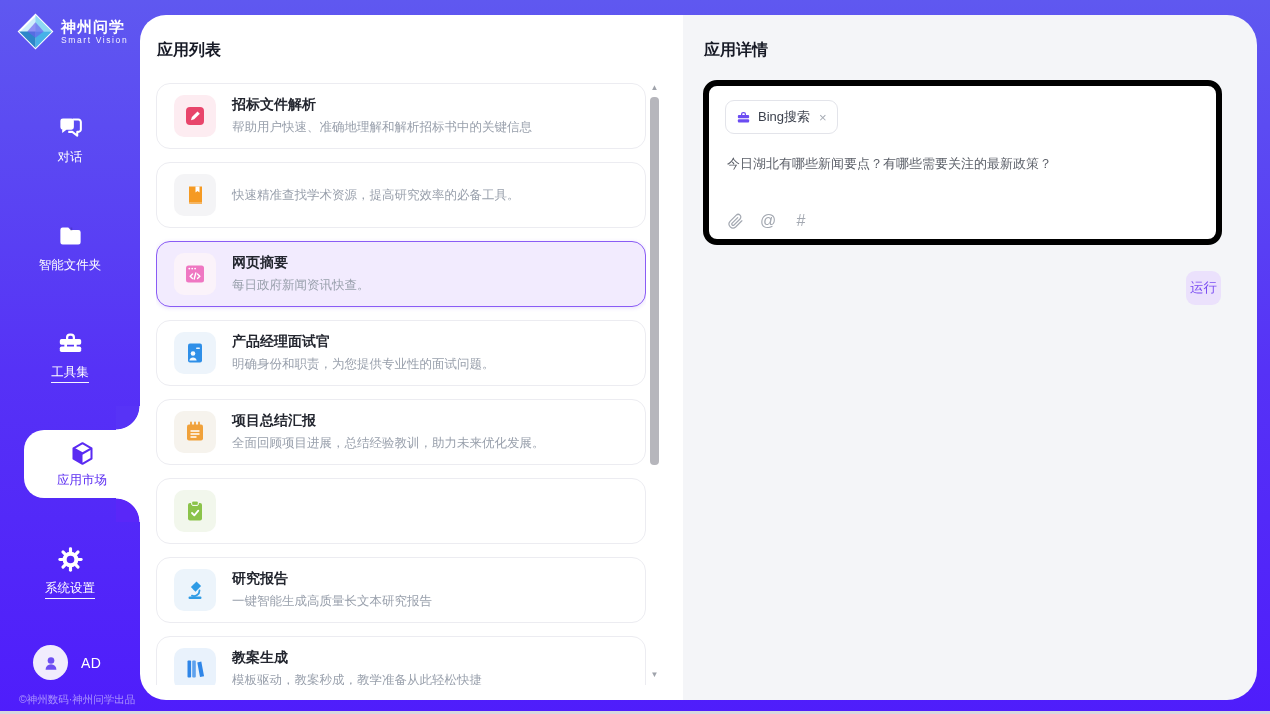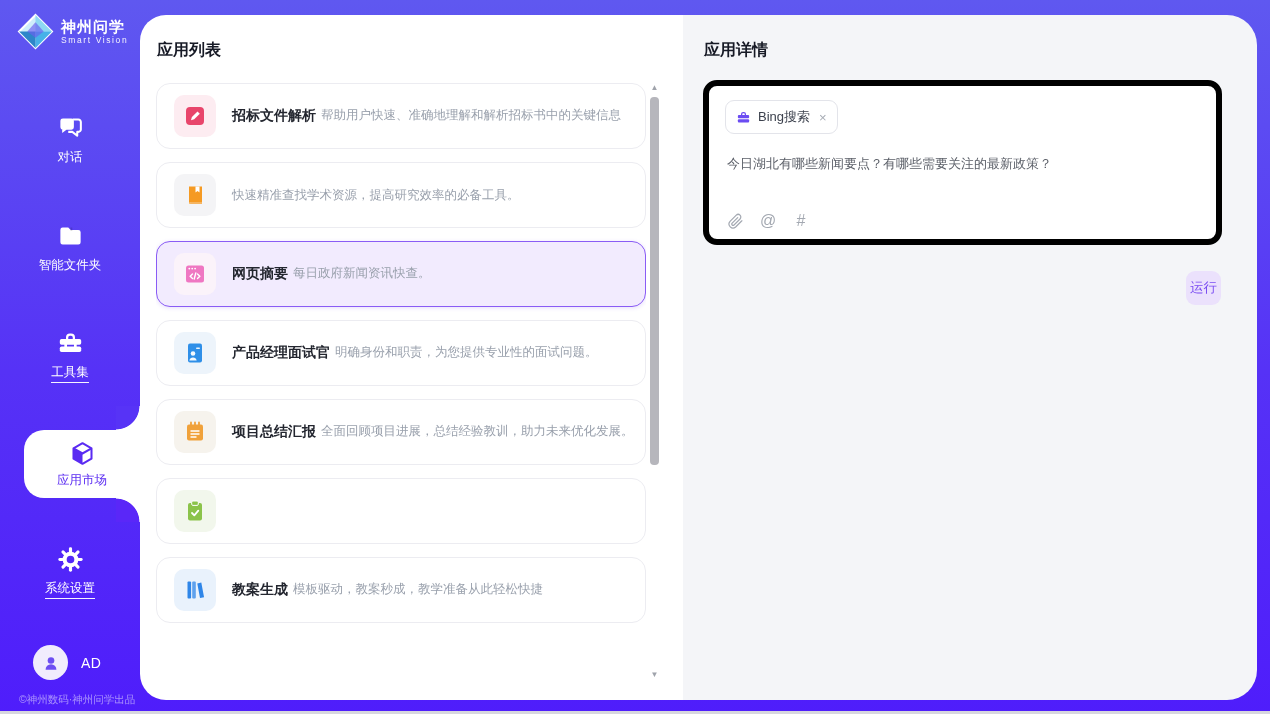--- a/index.html
+++ b/index.html
@@ -36,21 +36,21 @@
   .side-footer{position:absolute;left:19px;bottom:7px;font-size:10.5px;color:rgba(255,255,255,.5);white-space:nowrap;}
 
   
   .panel-list{position:absolute;left:140px;top:15px;width:543px;height:685px;background:#fff;border-radius:26px 0 0 26px;}
   .panel-title{position:absolute;left:17px;top:25px;font-size:16px;font-weight:bold;color:#171a26;}
   .list{position:absolute;left:16px;top:68px;width:490px;height:602px;overflow:hidden;display:flex;flex-direction:column;gap:13px;}
   .card{flex:0 0 66px;border:1px solid #ececf1;border-radius:14px;background:#fff;display:flex;align-items:center;padding-left:17px;cursor:pointer;}
   .card.selected{background:#f2ebfe;border-color:#8a5cf5;box-shadow:0 1px 4px rgba(120,80,240,.18);}
   .tile{width:42px;height:42px;border-radius:10px;display:flex;align-items:center;justify-content:center;margin-right:16px;flex:0 0 42px;}
   .tile svg{width:24px;height:24px;}
-  .card-txt{display:flex;gap:5px;}
+  .card-txt{display:flex;flex-direction:column;gap:5px;}
   .card-title{font-size:14px;font-weight:bold;color:#23262f;}
   .card-desc{font-size:12.5px;color:#99a0ac;}
   
   .scrollbar{position:absolute;right:23px;top:68px;width:11px;height:600px;}
   .sb-btn{position:absolute;left:0;width:11px;height:10px;color:#9fa3ab;font-size:8px;line-height:10px;text-align:center;cursor:pointer;}
   .sb-up{top:0;}
   .sb-down{top:587px;}
   .sb-thumb{position:absolute;left:1px;top:14px;width:9px;height:368px;background:#b6b6bc;border-radius:4px;cursor:pointer;}
 
   
@@ -233,20 +233,33 @@
       <div class="card">
         <span class="tile" style="background:#f2f7ec;color:#8bc34a">
           <svg class="ic" viewBox="0 0 24 24">
             <rect x="5" y="4" width="14" height="17.5" rx="2" fill="currentColor"></rect>
             <rect x="8.7" y="2" width="6.6" height="4.4" rx="1.2" fill="currentColor" stroke="#fff" stroke-width="1"></rect>
             <path d="M9 14l2.3 2.3 4-4.6" stroke="#fff" stroke-width="1.8" fill="none" stroke-linecap="round" stroke-linejoin="round"></path>
           </svg>
         </span>
       </div>
       <div class="card">
+        <span class="tile" style="background:#ecf4fb;color:#2e9be5">
+          <svg class="ic" viewBox="0 0 24 24">
+            <path d="M13.5 3.5l4.6 4.6-5.6 5.6-2.3-2.3-2.3-2.3z" fill="currentColor"></path>
+            <path d="M16.5 12.5a5.6 5.6 0 0 1-7.6 5.2" stroke="currentColor" stroke-width="1.8" fill="none" stroke-linecap="round"></path>
+            <rect x="5.5" y="18.5" width="13" height="2.4" rx="1.2" fill="currentColor"></rect>
+          </svg>
+        </span>
+        <span class="card-txt">
+          <span class="card-title">研究报告</span>
+          <span class="card-desc">一键智能生成高质量长文本研究报告</span>
+        </span>
+      </div>
+      <div class="card">
         <span class="tile" style="background:#e9f2fc;color:#2f86e8">
           <svg class="ic" viewBox="0 0 24 24">
             <rect x="4.5" y="3.5" width="3.6" height="17" rx="0.9" fill="currentColor"></rect>
             <rect x="9.2" y="3.5" width="3.6" height="17" rx="0.9" fill="currentColor" opacity="0.75"></rect>
             <path d="M14.3 5l4.4-1 3 15.8-4.4 1z" fill="currentColor" transform="scale(0.92) translate(1.2 1)"></path>
           </svg>
         </span>
         <span class="card-txt">
           <span class="card-title">教案生成</span>
           <span class="card-desc">模板驱动，教案秒成，教学准备从此轻松快捷</span>

